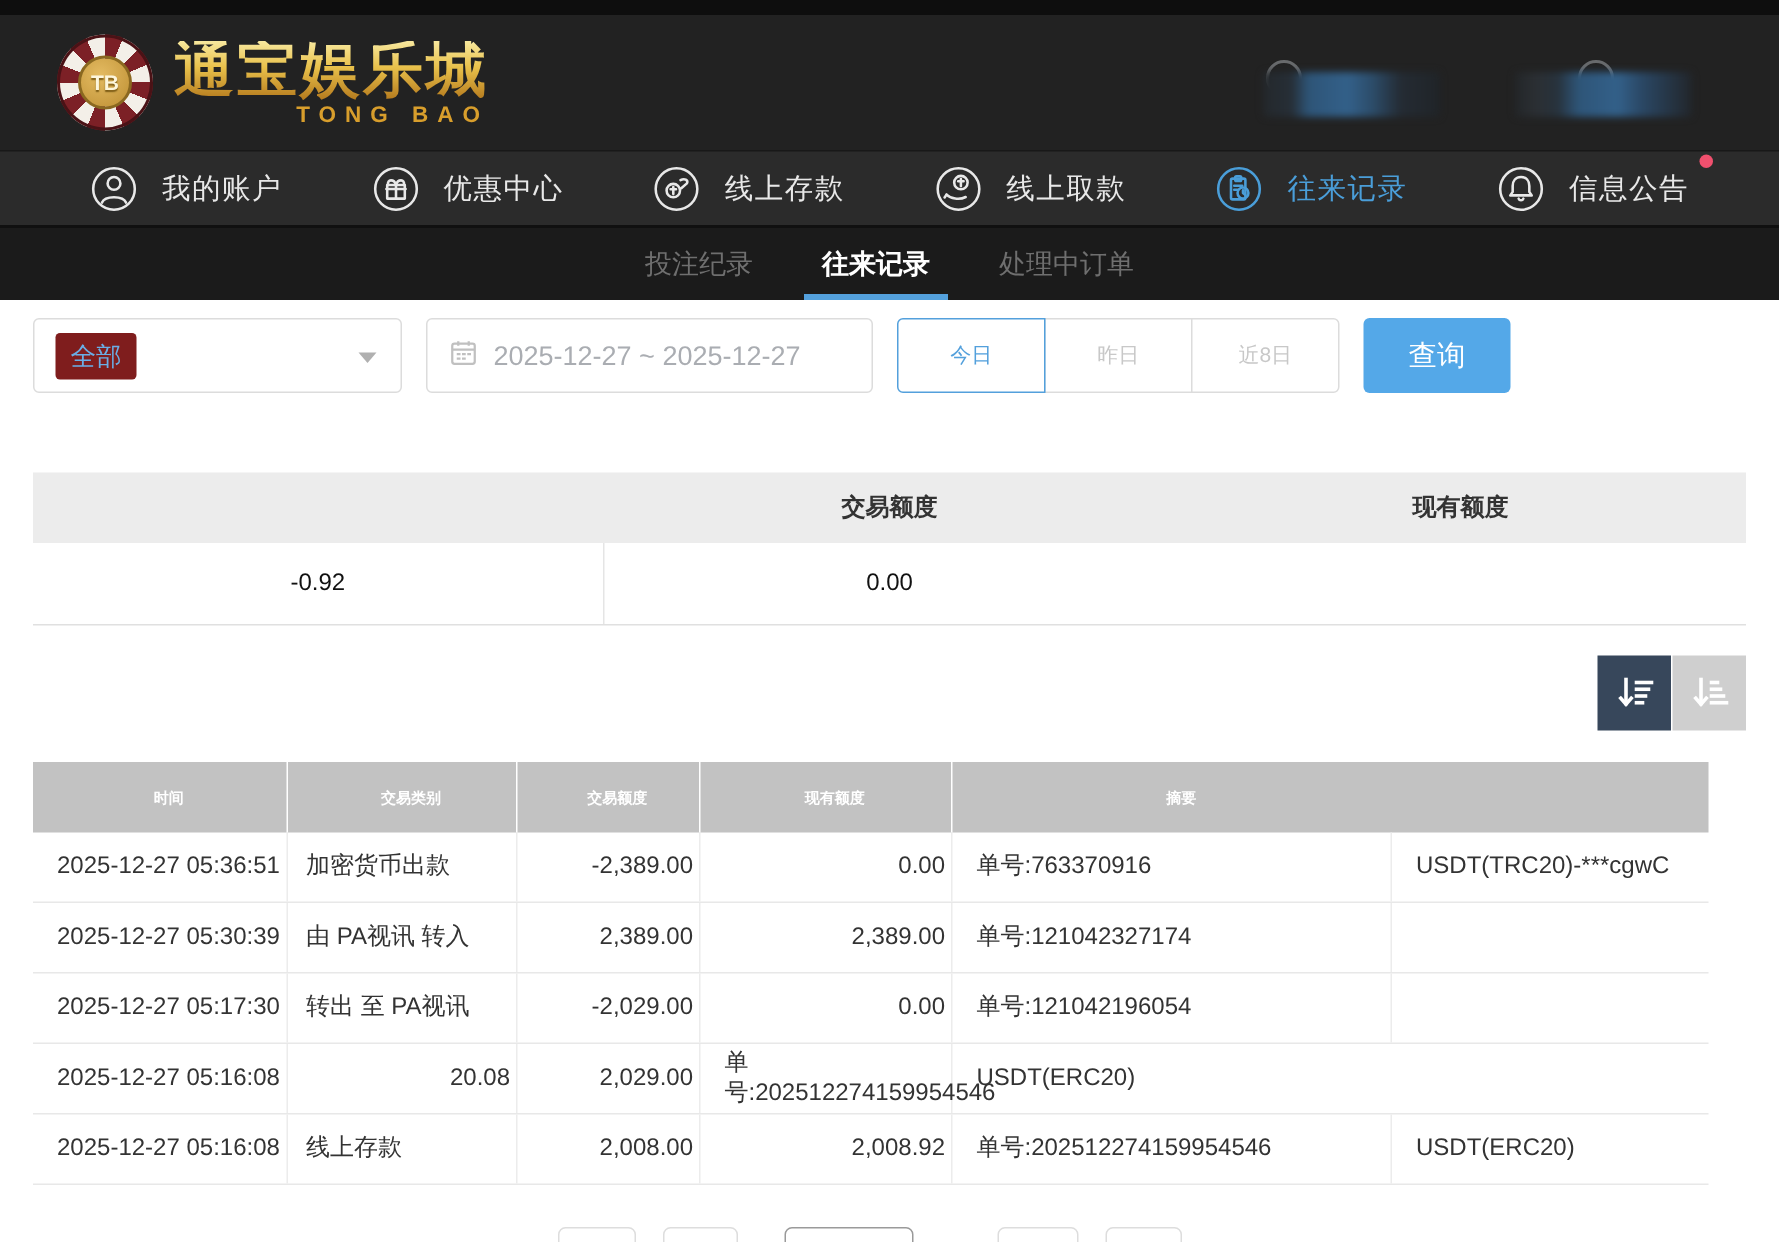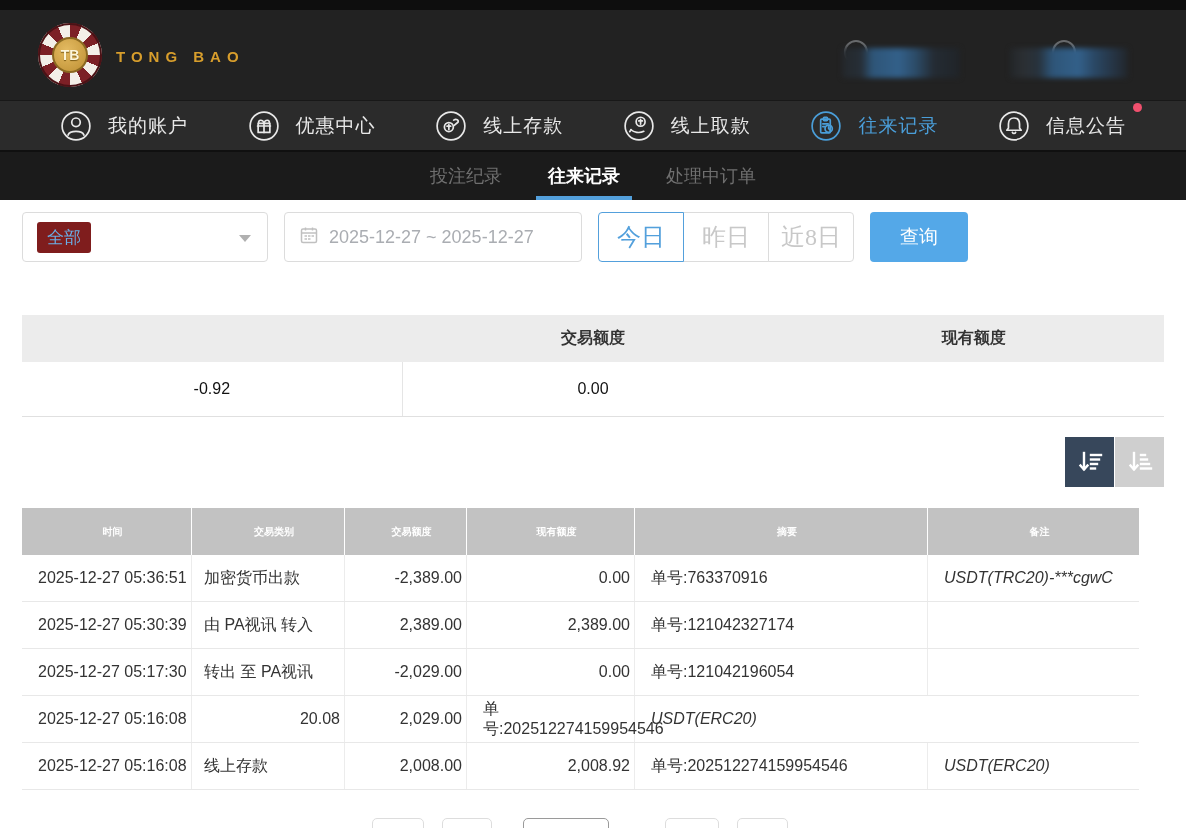--- a/index.html
+++ b/index.html
@@ -55,22 +55,22 @@
   .filters { display:flex; margin:12px 22px 0 22px; height:50px; }
   .select-box { width:246px; height:50px; border:1px solid #dcdcdc; border-radius:4px; position:relative;
     display:flex; align-items:center; padding:0 14px; background:#fff; cursor:pointer; }
   .select-tag { background:#7f1d1d; color:#6aaee6; font-size:17px; padding:4px 10px; border-radius:3px; }
   .caret { position:absolute; right:16px; top:22px; width:0; height:0;
     border-left:6px solid transparent; border-right:6px solid transparent; border-top:7px solid #b0b0b0; }
   .date-box { width:298px; height:50px; border:1px solid #dcdcdc; border-radius:4px; margin-left:16px;
     display:flex; align-items:center; padding:0 14px; gap:10px; background:#fff; cursor:pointer; }
   .date-text { color:#aaadb2; font-size:18px; }
   .qgroup { display:flex; margin-left:16px; }
-  .qb { width:86px; height:50px; background:#fff; border:1px solid #dcdcdc; font-size:24px; color:#c8c8c8;
-    cursor:pointer; margin-left:-1px; position:relative; font-family:Liberation Serif, serif; }
+  .qb { width:99px; height:50px; background:#fff; border:1px solid #dcdcdc; font-size:14px; color:#c8c8c8;
+    cursor:pointer; margin-left:-1px; position:relative; font-family:Liberation Sans, sans-serif; }
   .qb:first-child { margin-left:0; border-radius:4px 0 0 4px; }
   .qb:last-child { border-radius:0 4px 4px 0; }
   .qb.active { border-color:#53a0dc; color:#53a0dc; z-index:2; border-radius:4px 0 0 4px; }
   .search-btn { width:98px; height:50px; margin-left:16px; background:#54a8e8; border:none; border-radius:4px;
     color:#fff; font-size:19px; cursor:pointer; font-family:inherit; }
 
   
   .summary { margin:53px 22px 0 22px; }
   .sum-head { display:grid; grid-template-columns:1fr 1fr 1fr; background:#ececec; height:47px; }
   .sum-head > div { display:flex; align-items:center; justify-content:center; font-size:16px; color:#333; font-weight:600; }
@@ -93,21 +93,21 @@
   .thead > div:last-child { border-right:none; }
   .trow { display:grid; grid-template-columns:170px 153px 122px 168px 293px 211px; min-height:47px;
     border-bottom:1px solid #e8e8e8; }
   .trow > div { display:flex; align-items:center; font-size:16px; color:#333;
     border-right:1px solid #ececec; line-height:20px; }
   .trow > div:last-child { border-right:none; }
   .c-time { padding-left:16px; }
   .c-type { padding-left:12px; padding-right:28px; }
   .c-amt, .c-bal { justify-content:flex-end; padding-right:4px; }
   .c-sum { padding-left:16px; }
-  .c-note { padding-left:16px;font-style:italic; }
+  .c-note { padding-left:16px; }
 
   
   .pager { position:absolute; left:0; top:818px; width:1186px; display:flex; }
   .pgb { position:absolute; height:30px; background:#fff; border:1px solid #ddd; border-radius:5px; cursor:pointer; }
   .pgb.p1 { left:372px; width:52px; }
   .pgb.p2 { left:442px; width:50px; }
   .pgb.p3 { left:523px; width:86px; border-color:#9a9a9a; }
   .pgb.p4 { left:665px; width:54px; }
   .pgb.p5 { left:737px; width:51px; }
 
@@ -116,20 +116,21 @@
 </head>
 <body>
 
 <div class="top-strip"></div>
 <div class="topbar">
   <div class="logo">
     <div class="chip">
       <div class="chip-core">TB</div>
     </div>
     <div class="brand-text">
+      <div class="brand-title">通宝娱乐城</div>
       <div class="brand-sub">TONG BAO</div>
     </div>
   </div>
   <div class="redacted-wrap">
     <div class="redacted r1">
       <div class="ghost-icon"></div>
       <div class="blur-bar"></div>
     </div>
     <div class="redacted r2">
       <div class="ghost-icon" style="left:42px"></div>
@@ -292,21 +293,20 @@
   </button>
 </div>
 
 <div class="dtable">
   <div class="thead">
     <div>时间</div>
     <div>交易类别</div>
     <div>交易额度</div>
     <div>现有额度</div>
     <div>摘要</div>
-    <div>备注</div>
   </div>
 
   <div class="trow">
     <div class="c-time">2025-12-27 05:36:51</div>
     <div class="c-type">加密货币出款</div>
     <div class="c-amt">-2,389.00</div>
     <div class="c-bal">0.00</div>
     <div class="c-sum">单号:763370916</div>
     <div class="c-note">USDT(TRC20)-***cgwC</div>
   </div>

